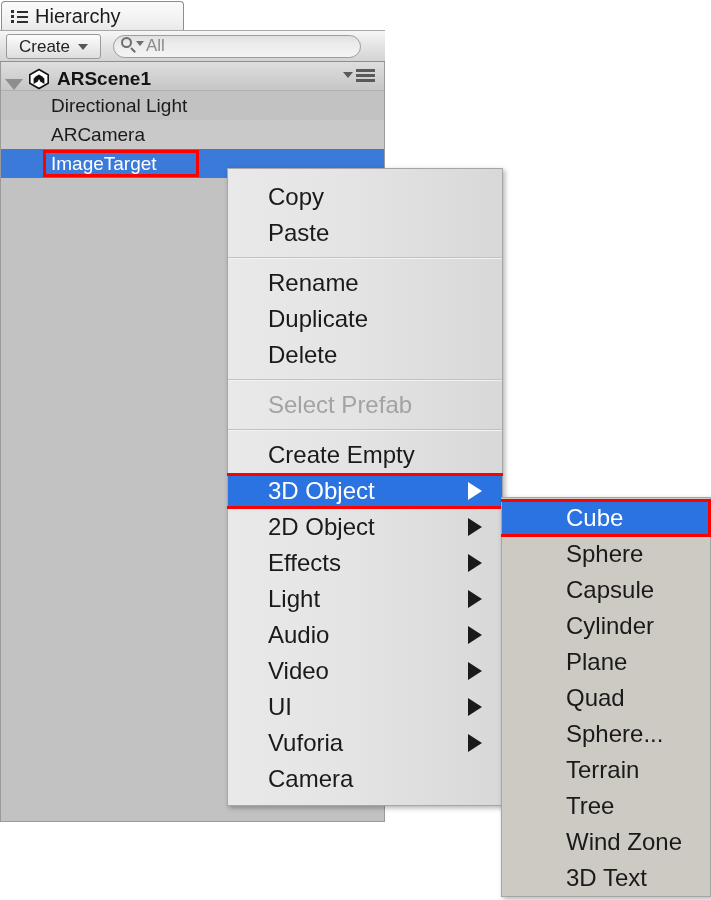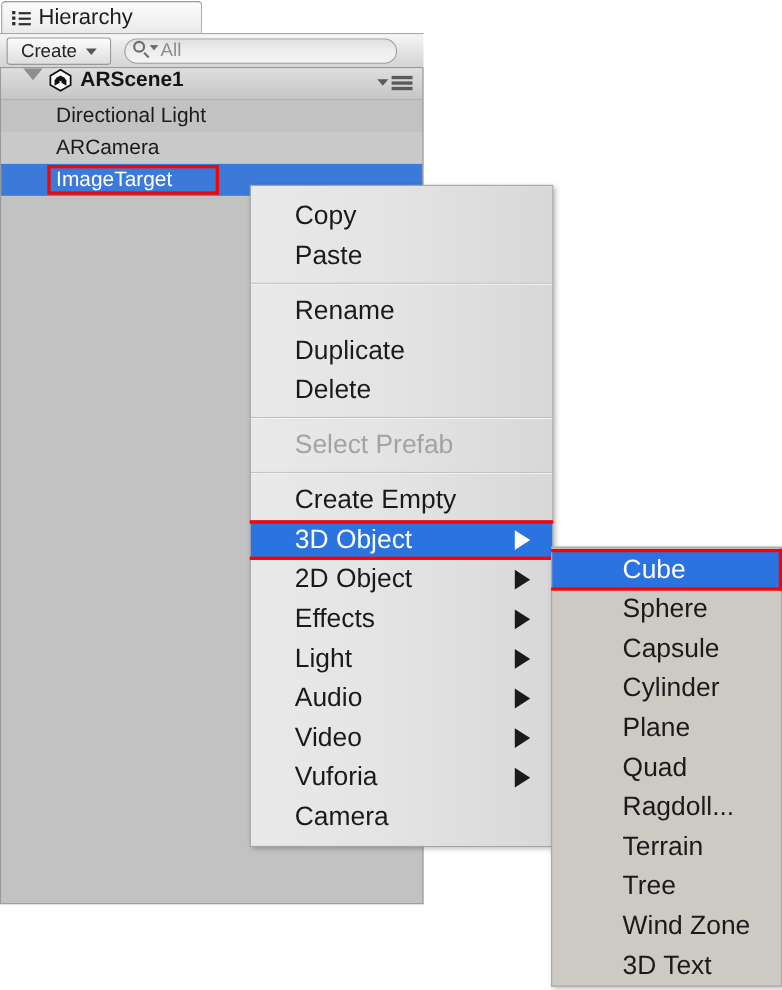--- a/index.html
+++ b/index.html
@@ -166,22 +166,22 @@
     border-bottom: 1px solid #9a9a9a;
     box-sizing: border-box;
     overflow: hidden;
   }
   .scene-row {
     position: relative;
     height: 29px;
     background: linear-gradient(to bottom, #dedede 0%, #d2d2d2 50%, #c6c6c6 100%);
     border-bottom: 1px solid #b0b0b0;
     display: flex;
-    align-items: flex-start;
-    padding-left: 20px;
+    align-items: flex-end;
+    padding-left: 4px;
     box-sizing: border-box;
   }
   .disclosure {
     width: 0; height: 0;
     border-left: 9px solid transparent;
     border-right: 9px solid transparent;
     border-top: 11px solid #8e8e8e;
     margin-right: 5px;
     flex: 0 0 auto;
   }
@@ -463,20 +463,24 @@
   </div>
   <div class="menu-item">
     <span>Audio</span>
     <span class="arrow"></span>
   </div>
   <div class="menu-item">
     <span>Video</span>
     <span class="arrow"></span>
   </div>
   <div class="menu-item">
+    <span>UI</span>
+    <span class="arrow"></span>
+  </div>
+  <div class="menu-item">
     <span>Vuforia</span>
     <span class="arrow"></span>
   </div>
   <div class="menu-item">
     <span>Camera</span>
   </div>
 
   <div class="menu-pad-bottom"></div>
 </div>
 
@@ -495,21 +499,21 @@
   <div class="submenu-item">
     <span>Cylinder</span>
   </div>
   <div class="submenu-item">
     <span>Plane</span>
   </div>
   <div class="submenu-item">
     <span>Quad</span>
   </div>
   <div class="submenu-item">
-    <span>Ragdoll...</span>
+    <span>Sphere...</span>
   </div>
   <div class="submenu-item">
     <span>Terrain</span>
   </div>
   <div class="submenu-item">
     <span>Tree</span>
   </div>
   <div class="submenu-item">
     <span>Wind Zone</span>
   </div>

